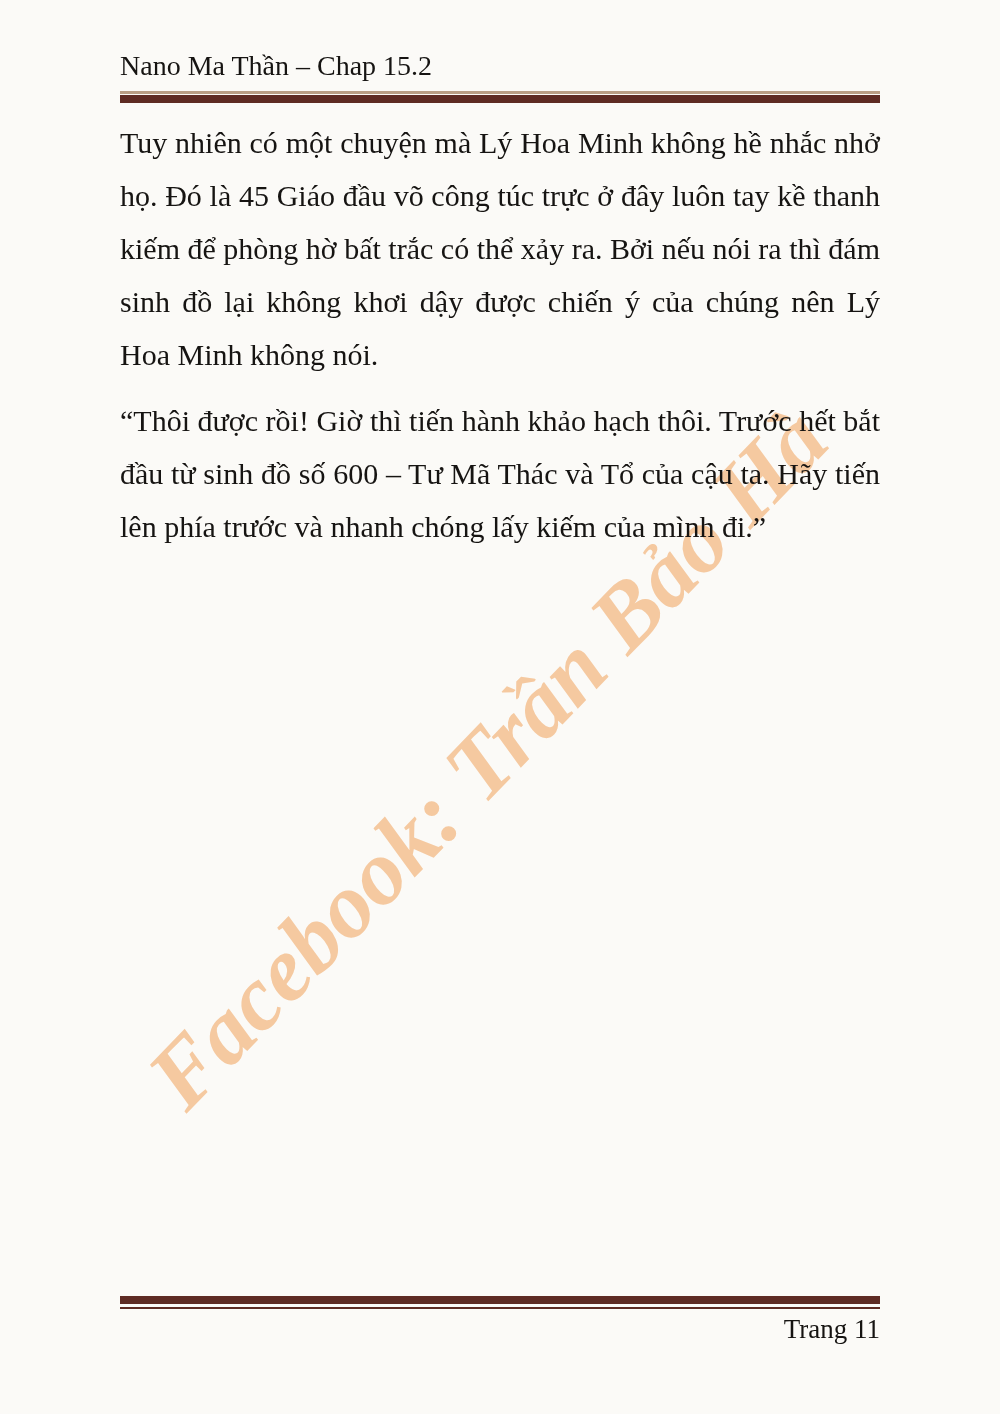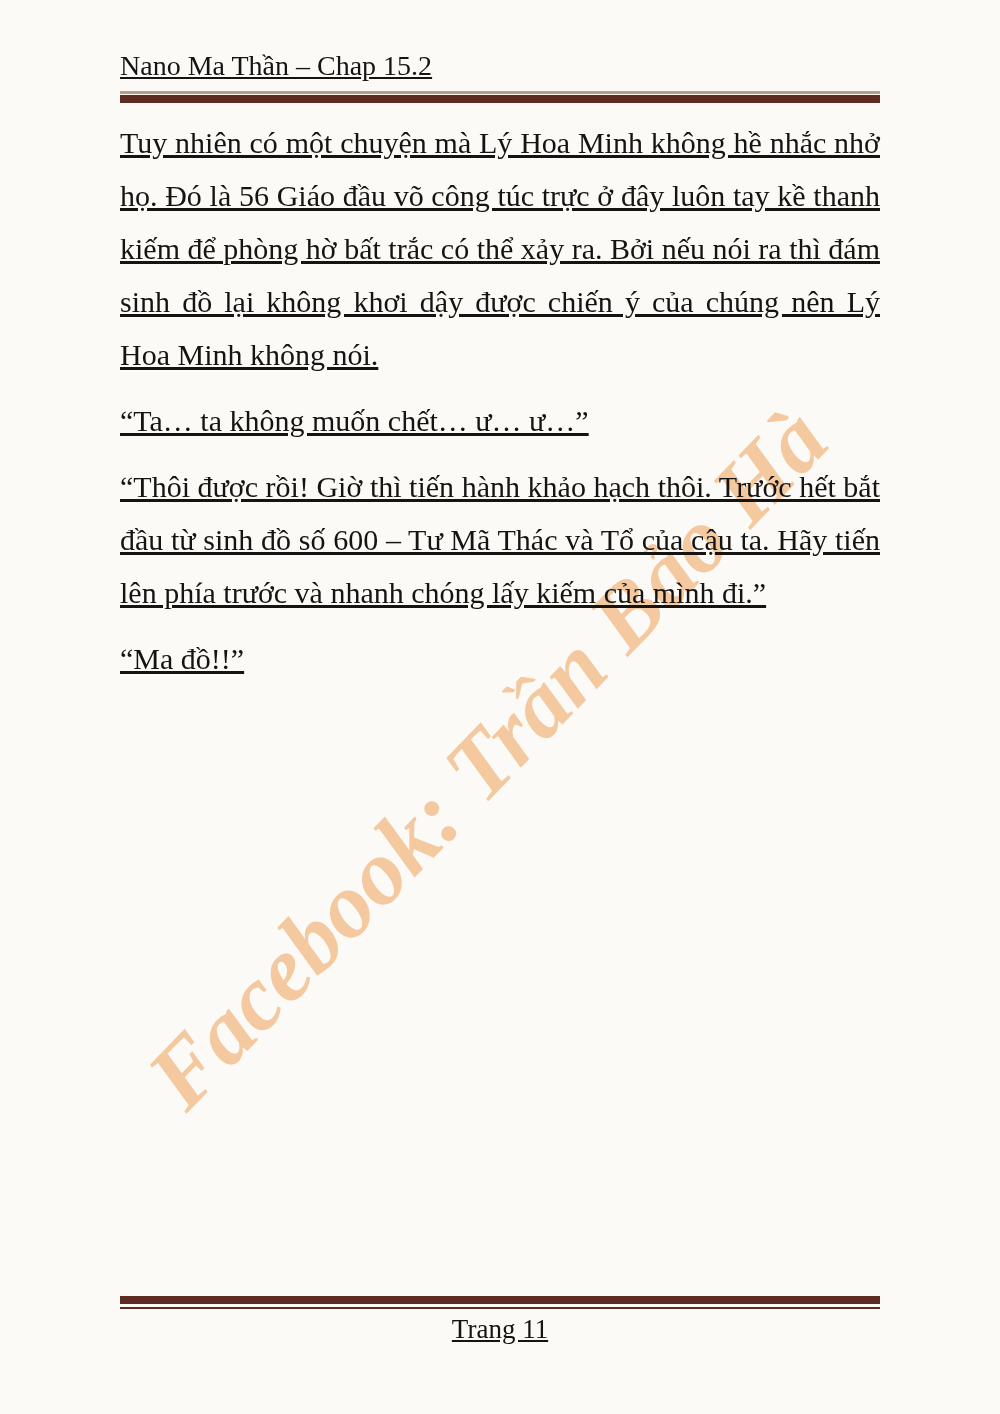--- a/index.html
+++ b/index.html
@@ -28,21 +28,20 @@
     font-weight: 700;
     white-space: nowrap;
     color: #f5c9a0;
     z-index: 0;
     pointer-events: none;
   }
   .content {
     position: relative;
     z-index: 1;
     padding: 48px 120px 0 120px;
-    text-decoration: underline;
   }
   .header-row {
     display: flex;
     justify-content: space-between;
     align-items: baseline;
     font-size: 28px;
     line-height: 36px;
   }
   .header-rule {
     margin-top: 7px;
@@ -76,23 +75,22 @@
     height: 8px;
     background: #5e2b23;
   }
   .footer-rule .gap { height: 3px; }
   .footer-rule .thin {
     height: 2px;
     background: #5e2b23;
   }
   .page-number {
     margin-top: 5px;
-    text-align: center;
+    text-align: right;
     font-size: 27px;
-    text-decoration: underline;
   }
 </style>
 </head>
 <body>
 
 <div class="page">
 
   <div class="watermark">Facebook: Trần Bảo Hà</div>
 
   <div class="content">
@@ -101,24 +99,22 @@
       <span>Nano Ma Thần – Chap 15.2</span>
     </div>
 
     <div class="header-rule">
       <div class="thin-light"></div>
       <div class="gap"></div>
       <div class="thick"></div>
     </div>
 
     <div class="body-text">
-      <p>Tuy nhiên có một chuyện mà Lý Hoa Minh không hề nhắc nhở họ. Đó là 56 Giáo đầu võ công túc trực ở đây luôn tay kề thanh kiếm để phòng hờ bất trắc có thể xảy ra. Bởi nếu nói ra thì đám sinh đồ lại không khơi dậy được chiến ý của chúng nên Lý Hoa Minh không nói.</p>
-      <p>“Ta… ta không muốn chết… ư… ư…”</p>
+      <p>Tuy nhiên có một chuyện mà Lý Hoa Minh không hề nhắc nhở họ. Đó là 45 Giáo đầu võ công túc trực ở đây luôn tay kề thanh kiếm để phòng hờ bất trắc có thể xảy ra. Bởi nếu nói ra thì đám sinh đồ lại không khơi dậy được chiến ý của chúng nên Lý Hoa Minh không nói.</p>
       <p>“Thôi được rồi! Giờ thì tiến hành khảo hạch thôi. Trước hết bắt đầu từ sinh đồ số 600 – Tư Mã Thác và Tổ của cậu ta. Hãy tiến lên phía trước và nhanh chóng lấy kiếm của mình đi.”</p>
-      <p>“Ma đồ!!”</p>
     </div>
 
   </div>
 
   <div class="footer">
     <div class="footer-rule">
       <div class="thick"></div>
       <div class="gap"></div>
       <div class="thin"></div>
     </div>

